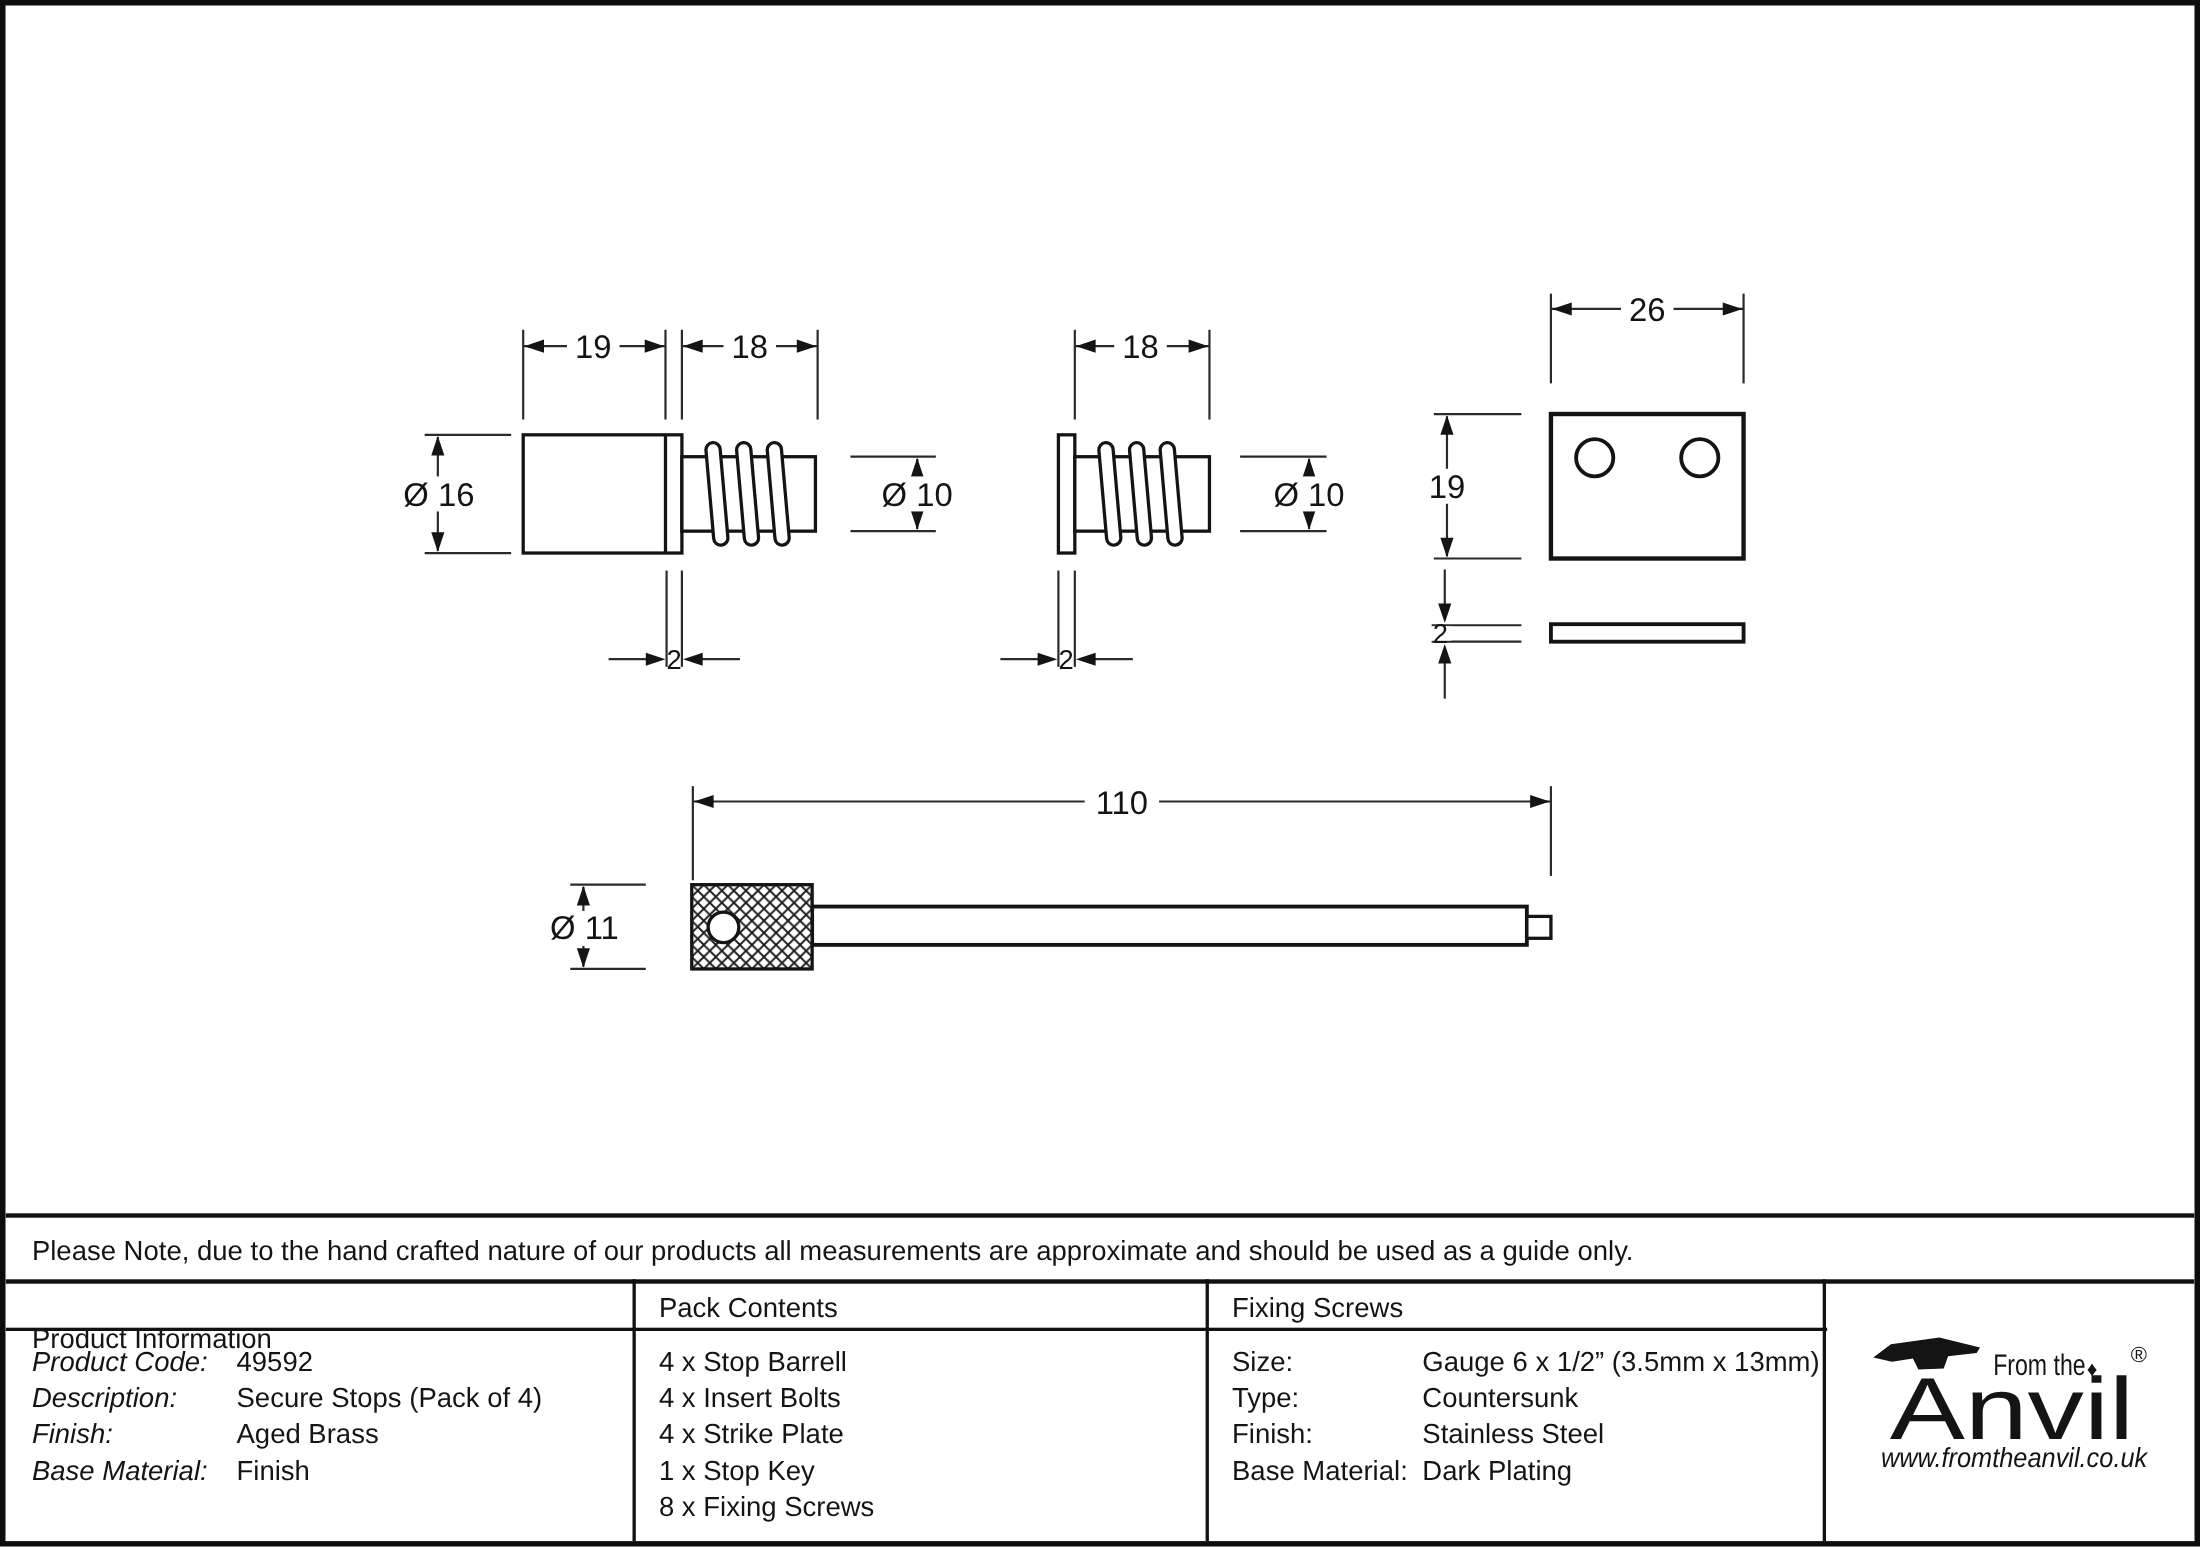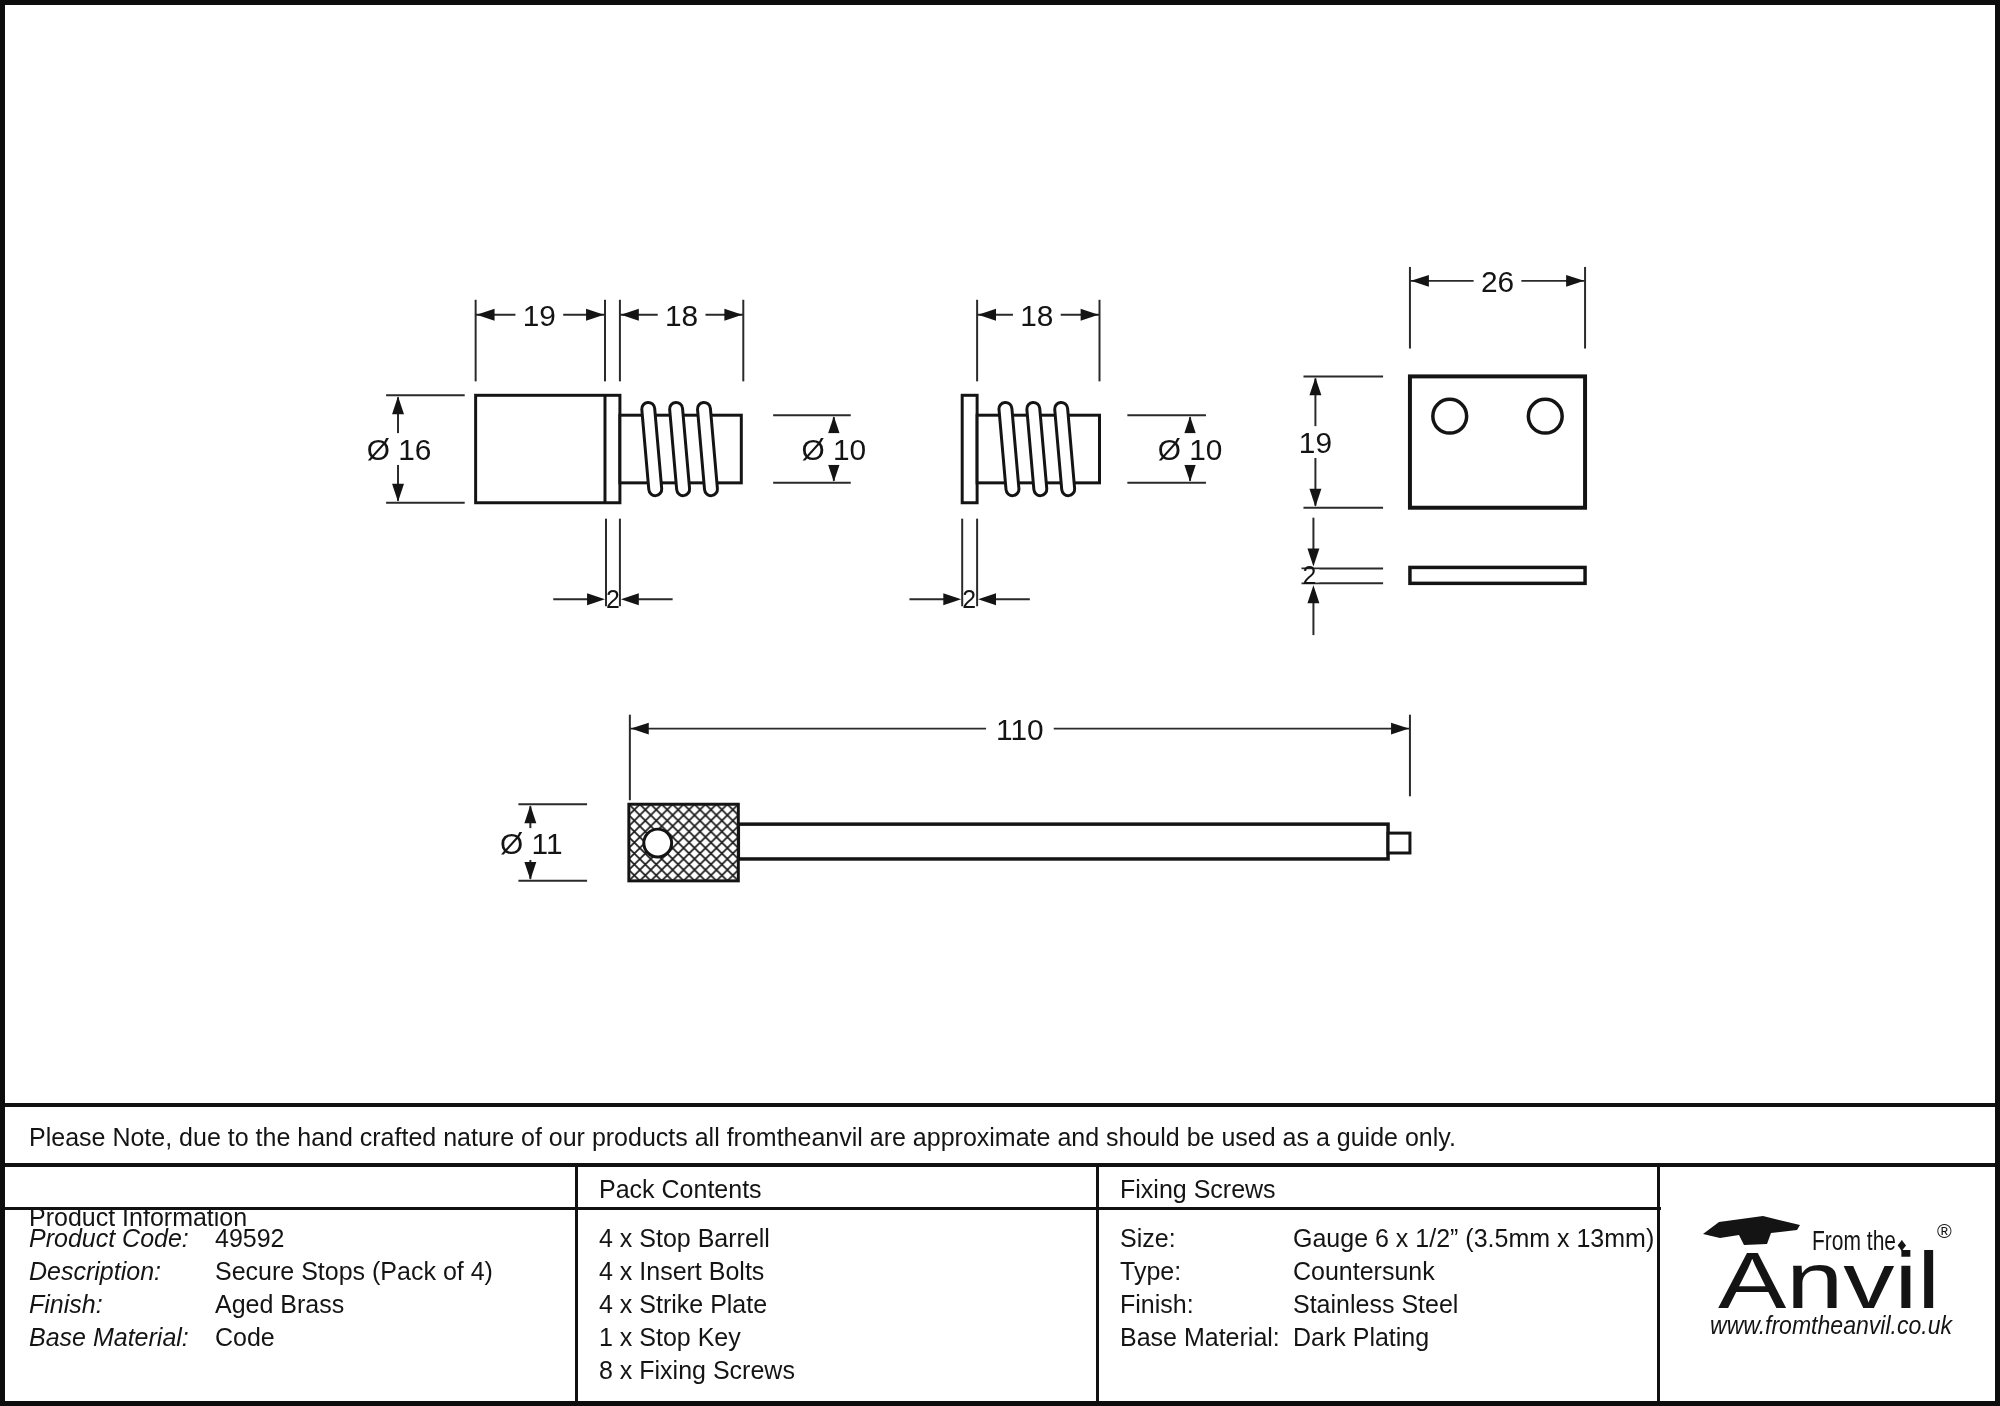--- a/index.html
+++ b/index.html
@@ -212,21 +212,21 @@
       </g>
 
       <rect x="737" y="823" width="653" height="35" fill="#ffffff" stroke="#141414" stroke-width="3.5"></rect>
       <rect x="1390" y="832" width="22" height="20" fill="#ffffff" stroke="#141414" stroke-width="3"></rect>
       <rect x="627" y="803" width="110" height="77" fill="url(#knurl)" stroke="#141414" stroke-width="3"></rect>
       <circle cx="656" cy="842" r="14" fill="#ffffff" stroke="#141414" stroke-width="3"></circle>
     </g>
   </svg>
 
   <div class="note-bar">
-    <span>Please Note, due to the hand crafted nature of our products all fromtheanvil are approximate and should be used as a guide only.</span>
+    <span>Please Note, due to the hand crafted nature of our products all measurements are approximate and should be used as a guide only.</span>
   </div>
 
   <div class="line" style="left:0;top:1158px;width:1990px;height:4px;"></div>
   <div class="line" style="left:0;top:1202px;width:1656px;height:3px;"></div>
   <div class="line" style="left:570px;top:1158px;width:3px;height:238px;"></div>
   <div class="line" style="left:1091px;top:1158px;width:3px;height:238px;"></div>
   <div class="line" style="left:1652px;top:1158px;width:3px;height:238px;"></div>
 
   <div class="th" style="left:24px;margin-top:28px;">Product Information</div>
   <div class="th" style="left:594px;">Pack Contents</div>
@@ -235,21 +235,21 @@
   <div class="rows" style="left:24px;font-style:italic;">
     <div>Product Code:</div>
     <div>Description:</div>
     <div>Finish:</div>
     <div>Base Material:</div>
   </div>
   <div class="rows" style="left:210px;">
     <div>49592</div>
     <div>Secure Stops (Pack of 4)</div>
     <div>Aged Brass</div>
-    <div>Code</div>
+    <div>Finish</div>
   </div>
 
   <div class="rows" style="left:594px;">
     <div>4 x Stop Barrell</div>
     <div>4 x Insert Bolts</div>
     <div>4 x Strike Plate</div>
     <div>1 x Stop Key</div>
     <div>8 x Fixing Screws</div>
   </div>
 

